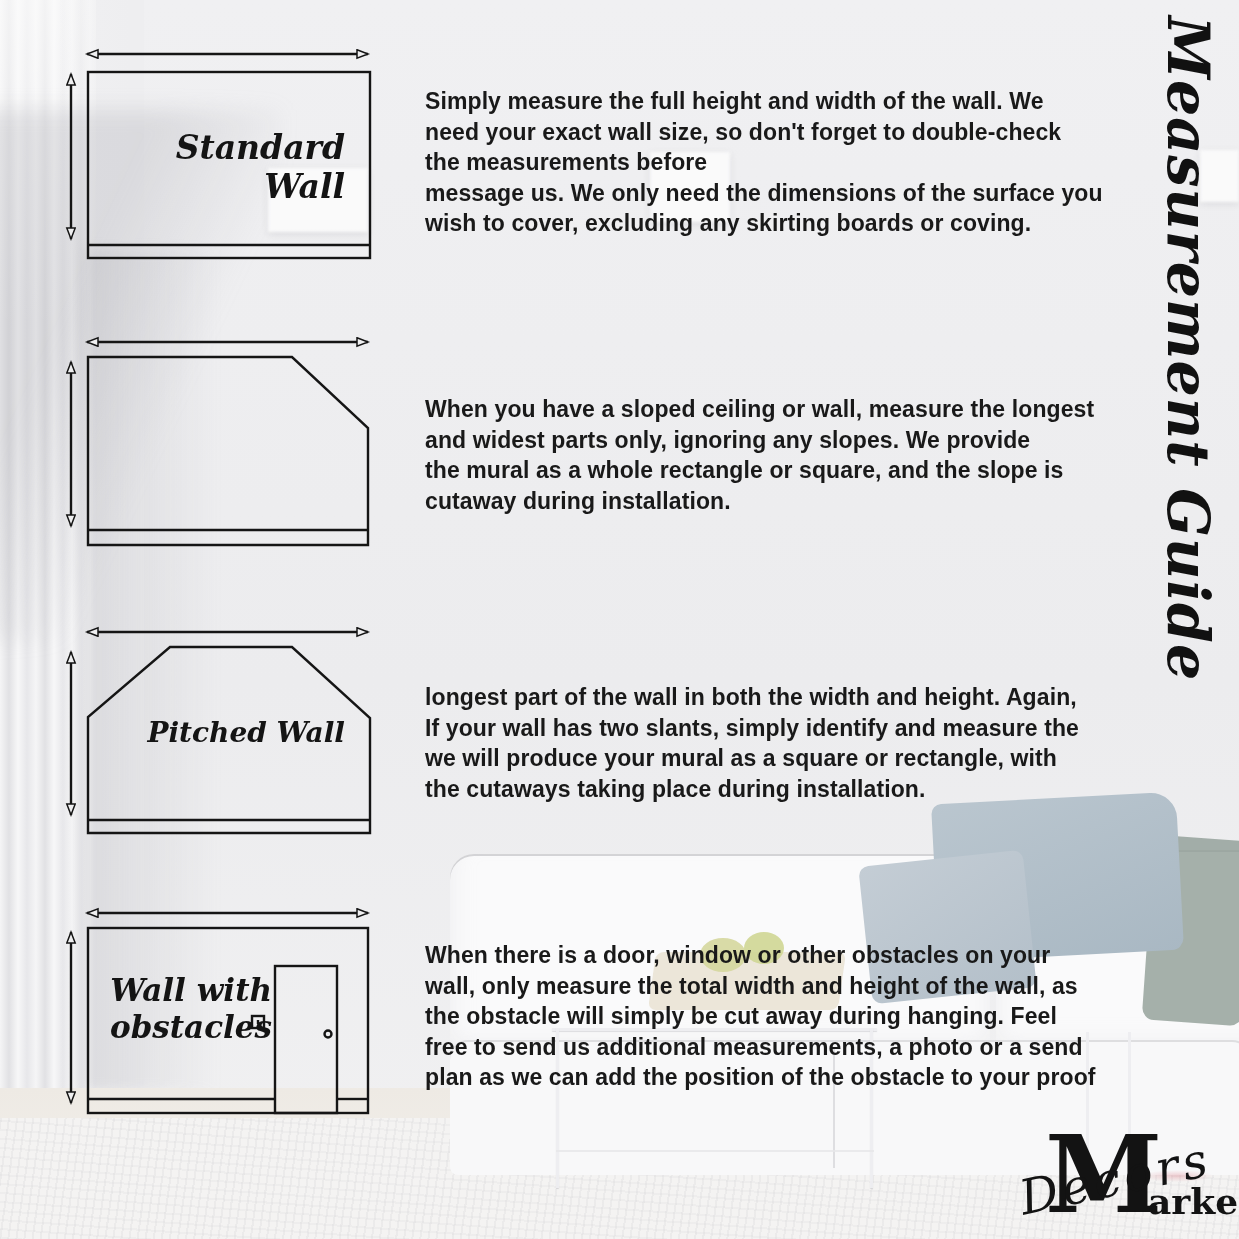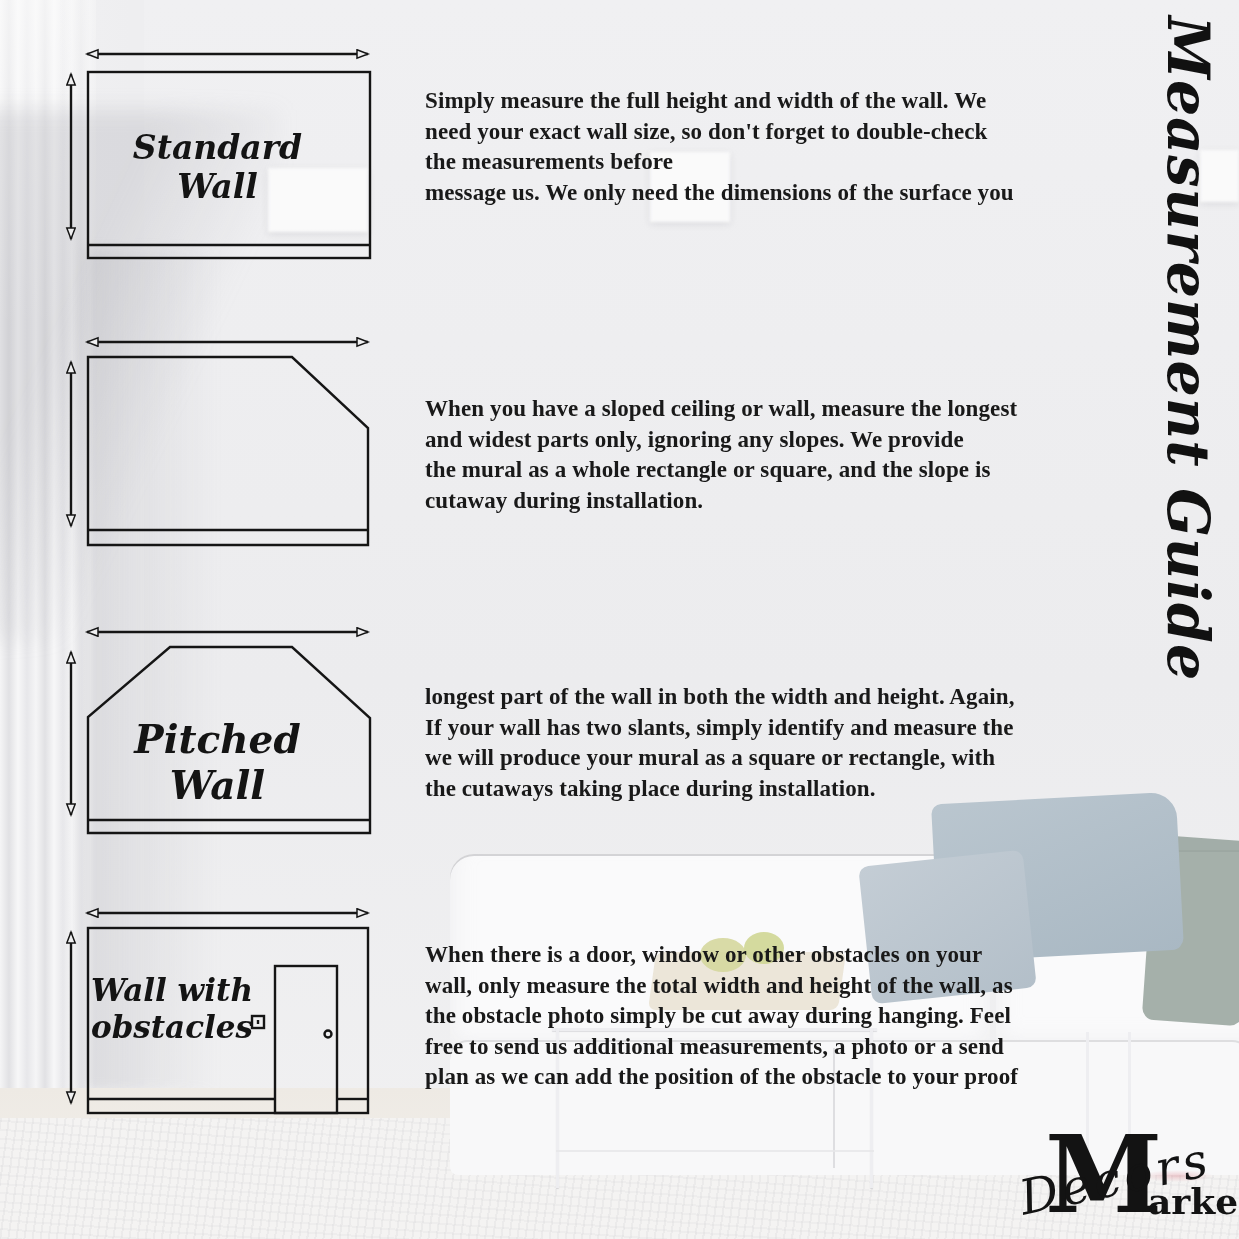--- a/index.html
+++ b/index.html
@@ -58,28 +58,28 @@
     background:radial-gradient(ellipse,rgba(225,140,150,.40),rgba(225,140,150,0) 70%);}
 
   
   svg.diagram{position:absolute;width:320px;height:225px;overflow:visible;}
   .d1{left:60px;top:40px;} .d2{left:60px;top:325px;} .d3{left:60px;top:615px;} .d4{left:60px;top:900px;}
   svg.diagram line, svg.diagram rect, svg.diagram polygon, svg.diagram circle{
     stroke:#151515;stroke-width:2.4;fill:none;stroke-linejoin:miter;}
 
   
   .wall-label{position:absolute;font-family:"DejaVu Serif",serif;font-style:italic;font-weight:700;
-    color:#141414;text-align:center;white-space:pre-line;}
+    color:#141414;text-align:right;white-space:pre-line;}
   .l1{left:90px;top:128px;width:255px;font-size:33px;}
   .l2{left:92px;top:420px;width:250px;font-size:33px;}
-  .l3{left:90px;top:716px;width:255px;font-size:39px;}
+  .l3{left:90px;top:716px;width:255px;font-size:28px;}
   .l4{left:72px;top:972px;width:200px;font-size:31px;line-height:37px;}
 
   
-  .para{position:absolute;left:425px;width:700px;font-family:Liberation Serif, serif;
+  .para{position:absolute;left:425px;width:700px;font-family:Liberation Sans, sans-serif;
     font-weight:700;font-size:23px;line-height:30.6px;color:#191919;letter-spacing:.1px;}
   .para .pline{white-space:nowrap;}
   .p1{top:86px;} .p2{top:394px;} .p3{top:682px;} .p4{top:940px;}
 
   
   .title-wrap{left:1136px;top:16px;width:100px;height:552px;}
   .title-text{width:552px;height:100px;transform:rotate(90deg) translateY(-100%);
     transform-origin:top left;font-family:"DejaVu Serif",serif;font-style:italic;font-weight:700;
     font-size:57px;line-height:96px;letter-spacing:1px;white-space:nowrap;text-align:center;color:#111;}
 
@@ -182,37 +182,38 @@
   <div class="wall-label l1">Standard Wall</div>
   <div class="wall-label l3">Pitched Wall</div>
   <div class="wall-label l4">Wall with
 obstacles</div>
 
   <div class="para p1">
     <div class="pline">Simply measure the full height and width of the wall. We</div>
     <div class="pline">need your exact wall size, so don't forget to double-check</div>
     <div class="pline">the measurements before</div>
     <div class="pline">message us. We only need the dimensions of the surface you</div>
+    <div class="pline">wish to cover, excluding any skirting boards or coving.</div>
   </div>
   <div class="para p2">
     <div class="pline">When you have a sloped ceiling or wall, measure the longest</div>
     <div class="pline">and widest parts only, ignoring any slopes. We provide</div>
     <div class="pline">the mural as a whole rectangle or square, and the slope is</div>
     <div class="pline">cutaway during installation.</div>
   </div>
   <div class="para p3">
     <div class="pline">longest part of the wall in both the width and height. Again,</div>
     <div class="pline">If your wall has two slants, simply identify and measure the</div>
     <div class="pline">we will produce your mural as a square or rectangle, with</div>
     <div class="pline">the cutaways taking place during installation.</div>
   </div>
   <div class="para p4">
     <div class="pline">When there is a door, window or other obstacles on your</div>
     <div class="pline">wall, only measure the total width and height of the wall, as</div>
-    <div class="pline">the obstacle photo simply be cut away during hanging. Feel</div>
+    <div class="pline">the obstacle will simply be cut away during hanging. Feel</div>
     <div class="pline">free to send us additional measurements, a photo or a send</div>
     <div class="pline">plan as we can add the position of the obstacle to your proof</div>
   </div>
 
   <div class="abs title-wrap">
     <div class="title-text">Measurement Guide</div>
   </div>
 
   <div class="abs logo">
     <span class="logo-m">M</span>

